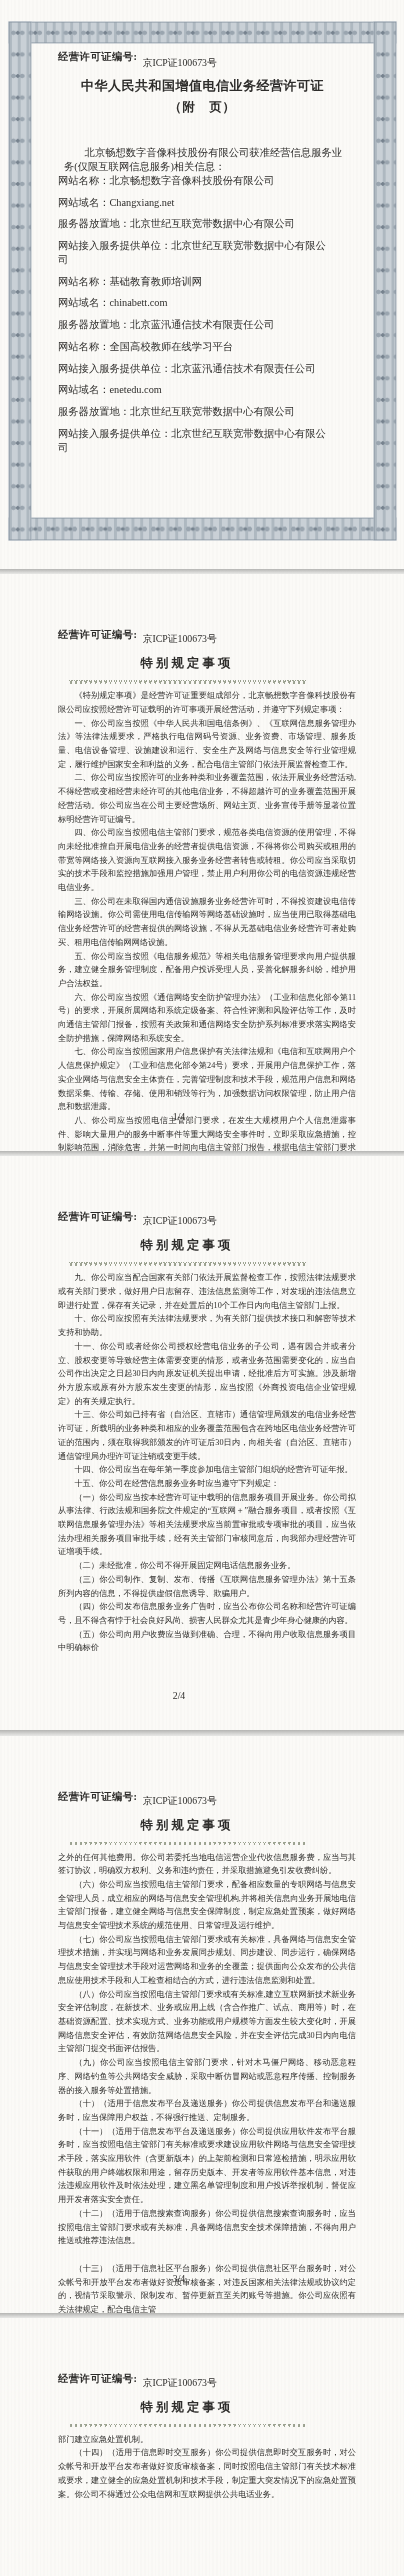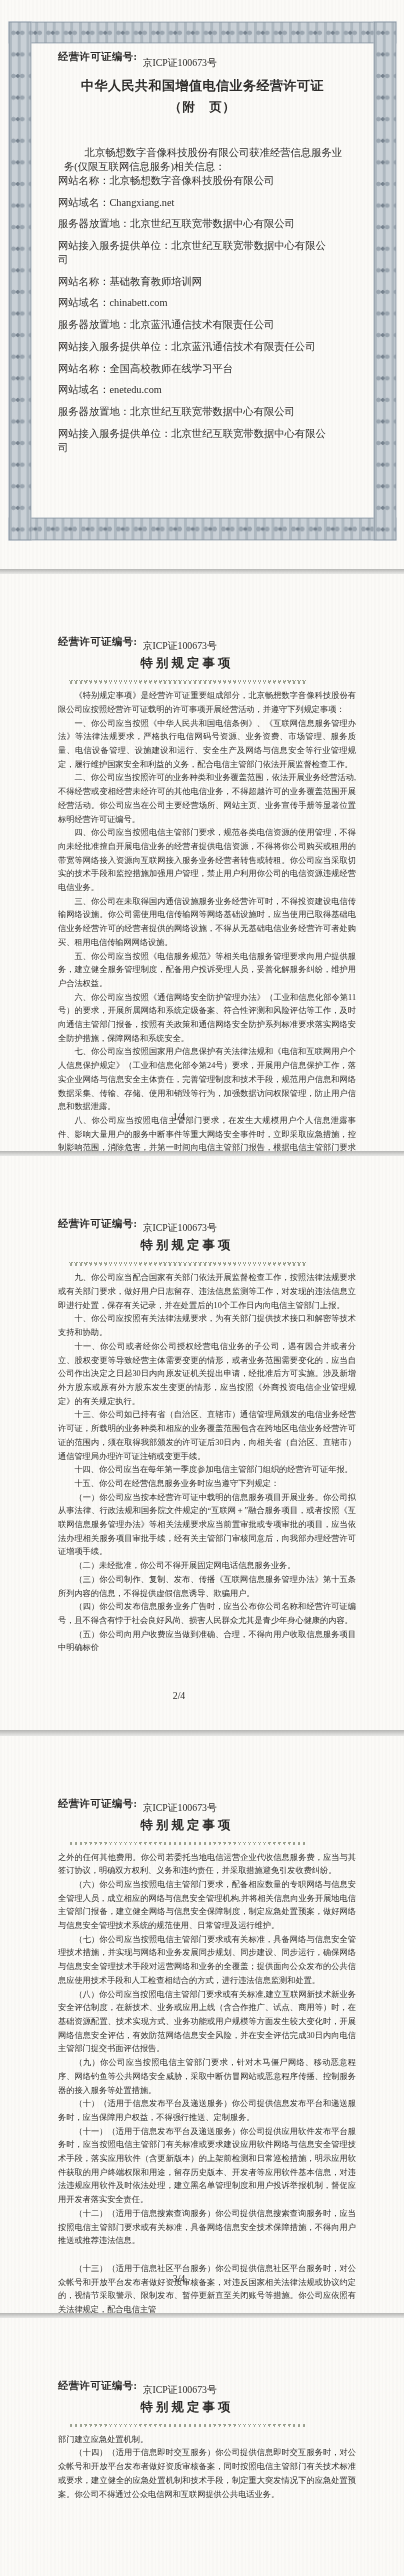--- a/index.html
+++ b/index.html
@@ -49,21 +49,21 @@
   .p1-intro{
     position:absolute;top:140px;left:58px;width:299px;margin:6px;
     font-size:10.3px;line-height:14px;text-indent:2em;white-space:pre-line;text-align:justify;
   }
   #p1-fields{position:absolute;top:174px;left:58px;width:299px;}
   .field{
     margin:0 0 7.7px 0;font-size:10.3px;line-height:14px;
     white-space:pre-line;text-align:justify;
   }
   
-  .pv .lic-row{top:61px;left:58px;}
+  .pv .lic-row{top:54px;left:58px;}
   .pv .lic-value{top:4.1px;}
   .pv-title{
     position:absolute;top:81px;left:58px;width:258px;margin:0;
     text-align:center;font-size:12.4px;font-weight:bold;letter-spacing:3.1px;
   }
   .wave{
     position:absolute;top:106px;left:69px;width:237px;height:3.6px;
     background:
       repeating-linear-gradient(68deg, rgba(0,0,0,0) 0 1.5px, #a0a695 1.5px 2.6px, rgba(0,0,0,0) 2.6px 4.6px),
       repeating-linear-gradient(-68deg, rgba(0,0,0,0) 0 1.5px, #9aa08f 1.5px 2.6px, rgba(0,0,0,0) 2.6px 4.6px);
@@ -97,22 +97,22 @@
 务(仅限互联网信息服务)相关信息：</p>
   <div id="p1-fields">
       <p class="field">网站名称：北京畅想数字音像科技股份有限公司</p>
       <p class="field">网站域名：Changxiang.net</p>
       <p class="field">服务器放置地：北京世纪互联宽带数据中心有限公司</p>
       <p class="field">网站接入服务提供单位：北京世纪互联宽带数据中心有限公
 司</p>
       <p class="field">网站名称：基础教育教师培训网</p>
       <p class="field">网站域名：chinabett.com</p>
       <p class="field">服务器放置地：北京蓝汛通信技术有限责任公司</p>
+      <p class="field">网站名称：全国高校教师在线学习平台</p>
       <p class="field">网站接入服务提供单位：北京蓝汛通信技术有限责任公司</p>
-      <p class="field">网站名称：全国高校教师在线学习平台</p>
       <p class="field">网站域名：enetedu.com</p>
       <p class="field">服务器放置地：北京世纪互联宽带数据中心有限公司</p>
       <p class="field">网站接入服务提供单位：北京世纪互联宽带数据中心有限公
 司</p>
     </div>
 </section>
 
 <div class="divider"></div>
 
 <section class="page pv" id="p2">

